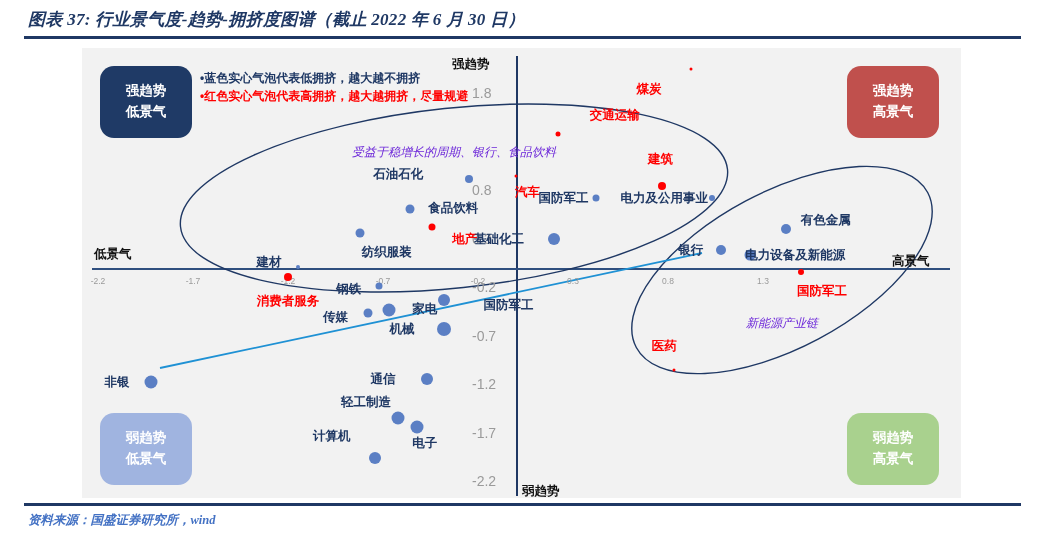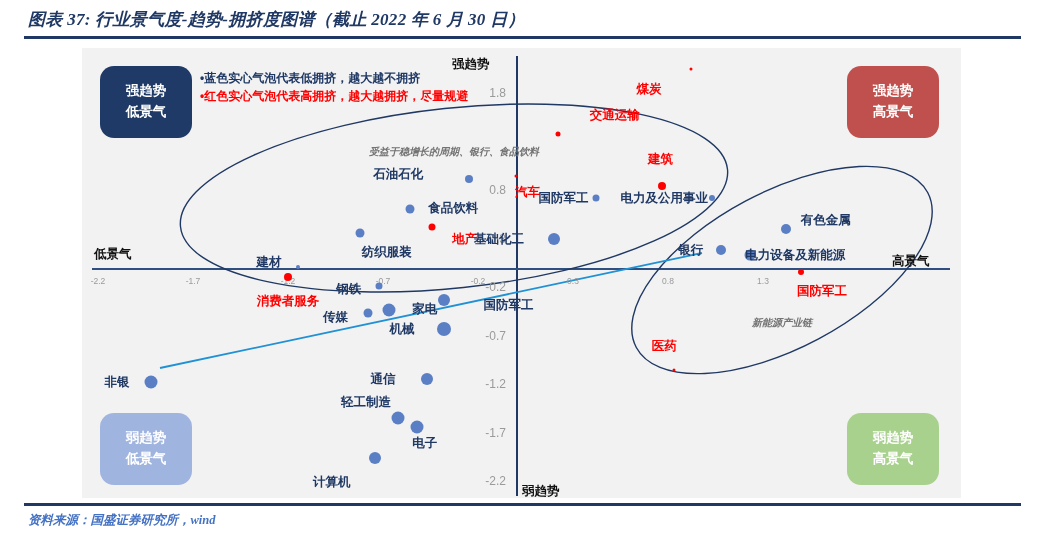--- a/index.html
+++ b/index.html
@@ -43,22 +43,22 @@
   }
   .axis-h{
     position:absolute;left:10px;top:220px;width:858px;height:2px;
     background:#2F4F7F;
   }
   .tickx{
     position:absolute;font-size:8.5px;color:#9a9a9a;
     transform:translateX(-50%);white-space:nowrap;
   }
   .ticky{
-    position:absolute;font-size:12px;color:#9a9a9a;
-    transform:translateY(-50%);text-align:right;white-space:nowrap;
+    position:absolute;font-size:14px;color:#9a9a9a;
+    transform:translateY(-50%);white-space:nowrap;
   }
   .axname{
     position:absolute;font-size:12.5px;font-weight:bold;color:#111;
     white-space:nowrap;
   }
   
   .bub{
     position:absolute;border-radius:50%;
     transform:translate(-50%,-50%);
   }
@@ -79,22 +79,22 @@
     box-sizing:border-box;
   }
   
   .note{
     position:absolute;font-size:12px;font-weight:bold;white-space:nowrap;
   }
   .note.b{color:#1F3864;}
   .note.r{color:#FF0000;}
   
   .ell-lbl{
-    position:absolute;font-size:10px;font-weight:bold;font-style:italic;
-    color:#737373;white-space:nowrap;transform:translate(-50%,-50%);
+    position:absolute;font-size:12px;font-weight:normal;font-style:italic;
+    color:#6d28d9;white-space:nowrap;transform:translate(-50%,-50%);
   }
   svg.overlay{position:absolute;left:0;top:0;width:879px;height:450px;pointer-events:none;}
 </style>
 </head>
 <body>
 
 <div class="fig-title">图表 37: 行业景气度-趋势-拥挤度图谱（截止 2022 年 6 月 30 日）</div>
 <div class="rule-top"></div>
 
 <div class="canvas">
@@ -203,20 +203,20 @@
       <div class="lbl blue" style="left: 426.4px; top: 256.86px;">国防军工</div>
       <div class="bub blue" style="left: 361.8px; top: 281.11px; width: 14px; height: 14px;"></div>
       <div class="lbl blue" style="left: 320px; top: 281.11px;">机械</div>
       <div class="bub blue" style="left: 344.7px; top: 330.58px; width: 12px; height: 12px;"></div>
       <div class="lbl blue" style="left: 301px; top: 330.58px;">通信</div>
       <div class="bub blue" style="left: 316.2px; top: 370.35px; width: 13px; height: 13px;"></div>
       <div class="lbl blue" style="left: 283.9px; top: 353.86px;">轻工制造</div>
       <div class="bub blue" style="left: 335.2px; top: 379.08px; width: 13px; height: 13px;"></div>
       <div class="lbl blue" style="left: 342.8px; top: 394.6px;">电子</div>
       <div class="bub blue" style="left: 293.4px; top: 410.12px; width: 12px; height: 12px;"></div>
-      <div class="lbl blue" style="left: 249.7px; top: 434px;">计算机</div>
+      <div class="lbl blue" style="left: 249.7px; top: 388px;">计算机</div>
       <div class="bub blue" style="left: 69.2px; top: 334.46px; width: 13px; height: 13px;"></div>
       <div class="lbl blue" style="left: 35px; top: 334.46px;">非银</div>
     </div>
 </div>
 
 <div class="rule-bottom"></div>
 <div class="src">资料来源：国盛证券研究所，wind</div>
 
 </body></html>

